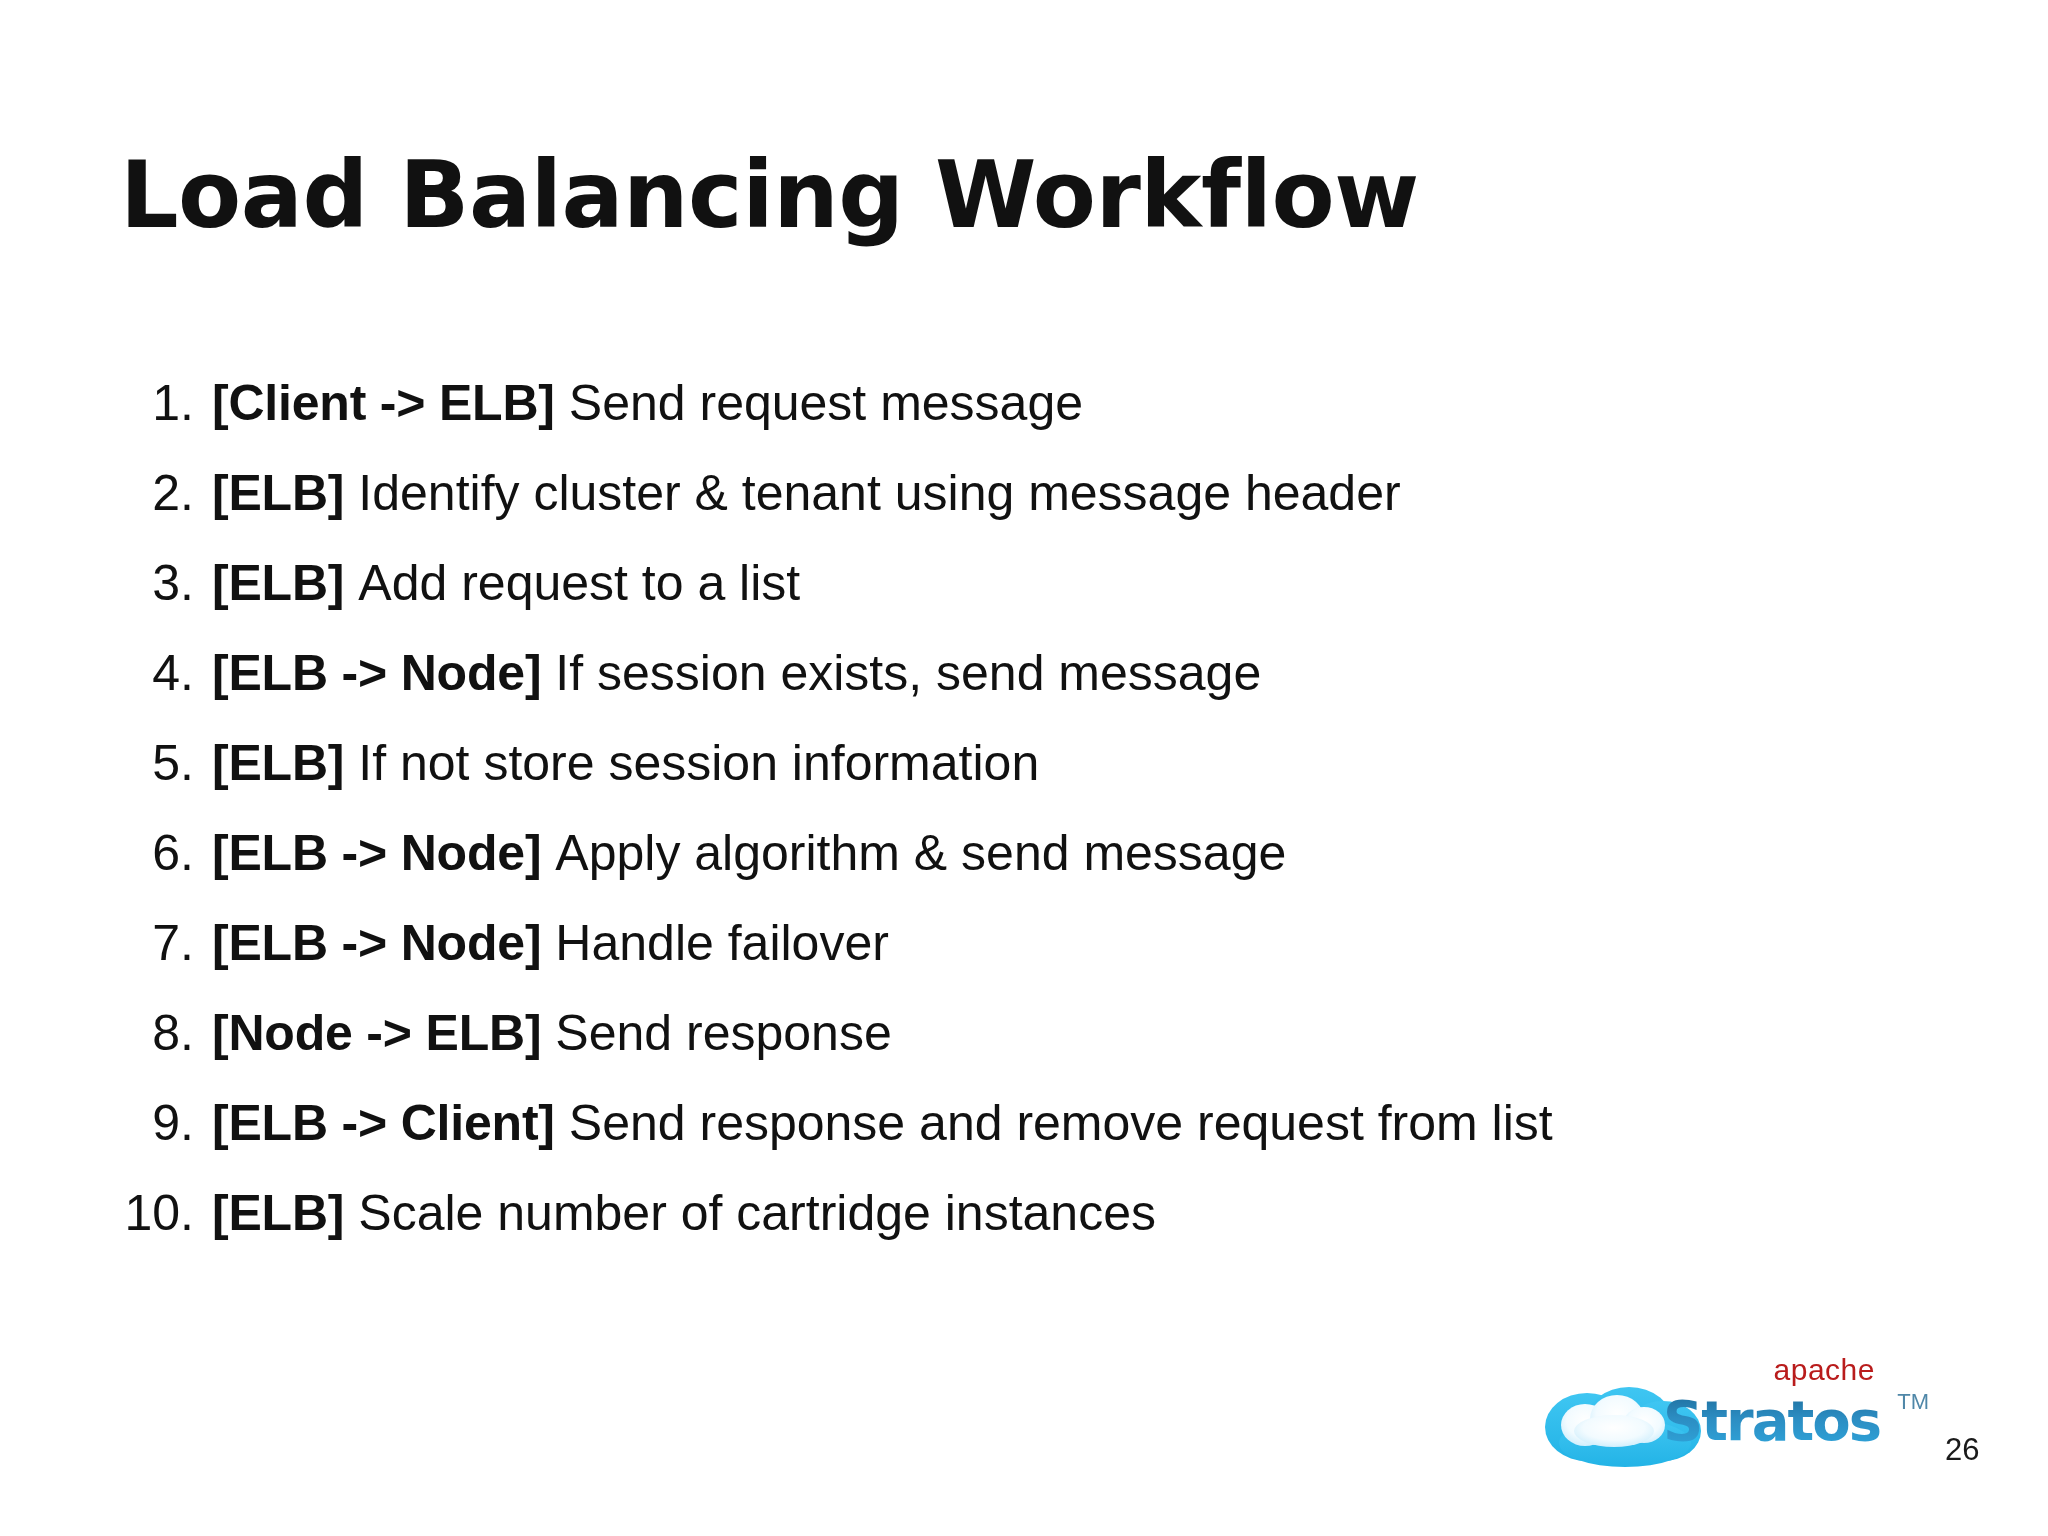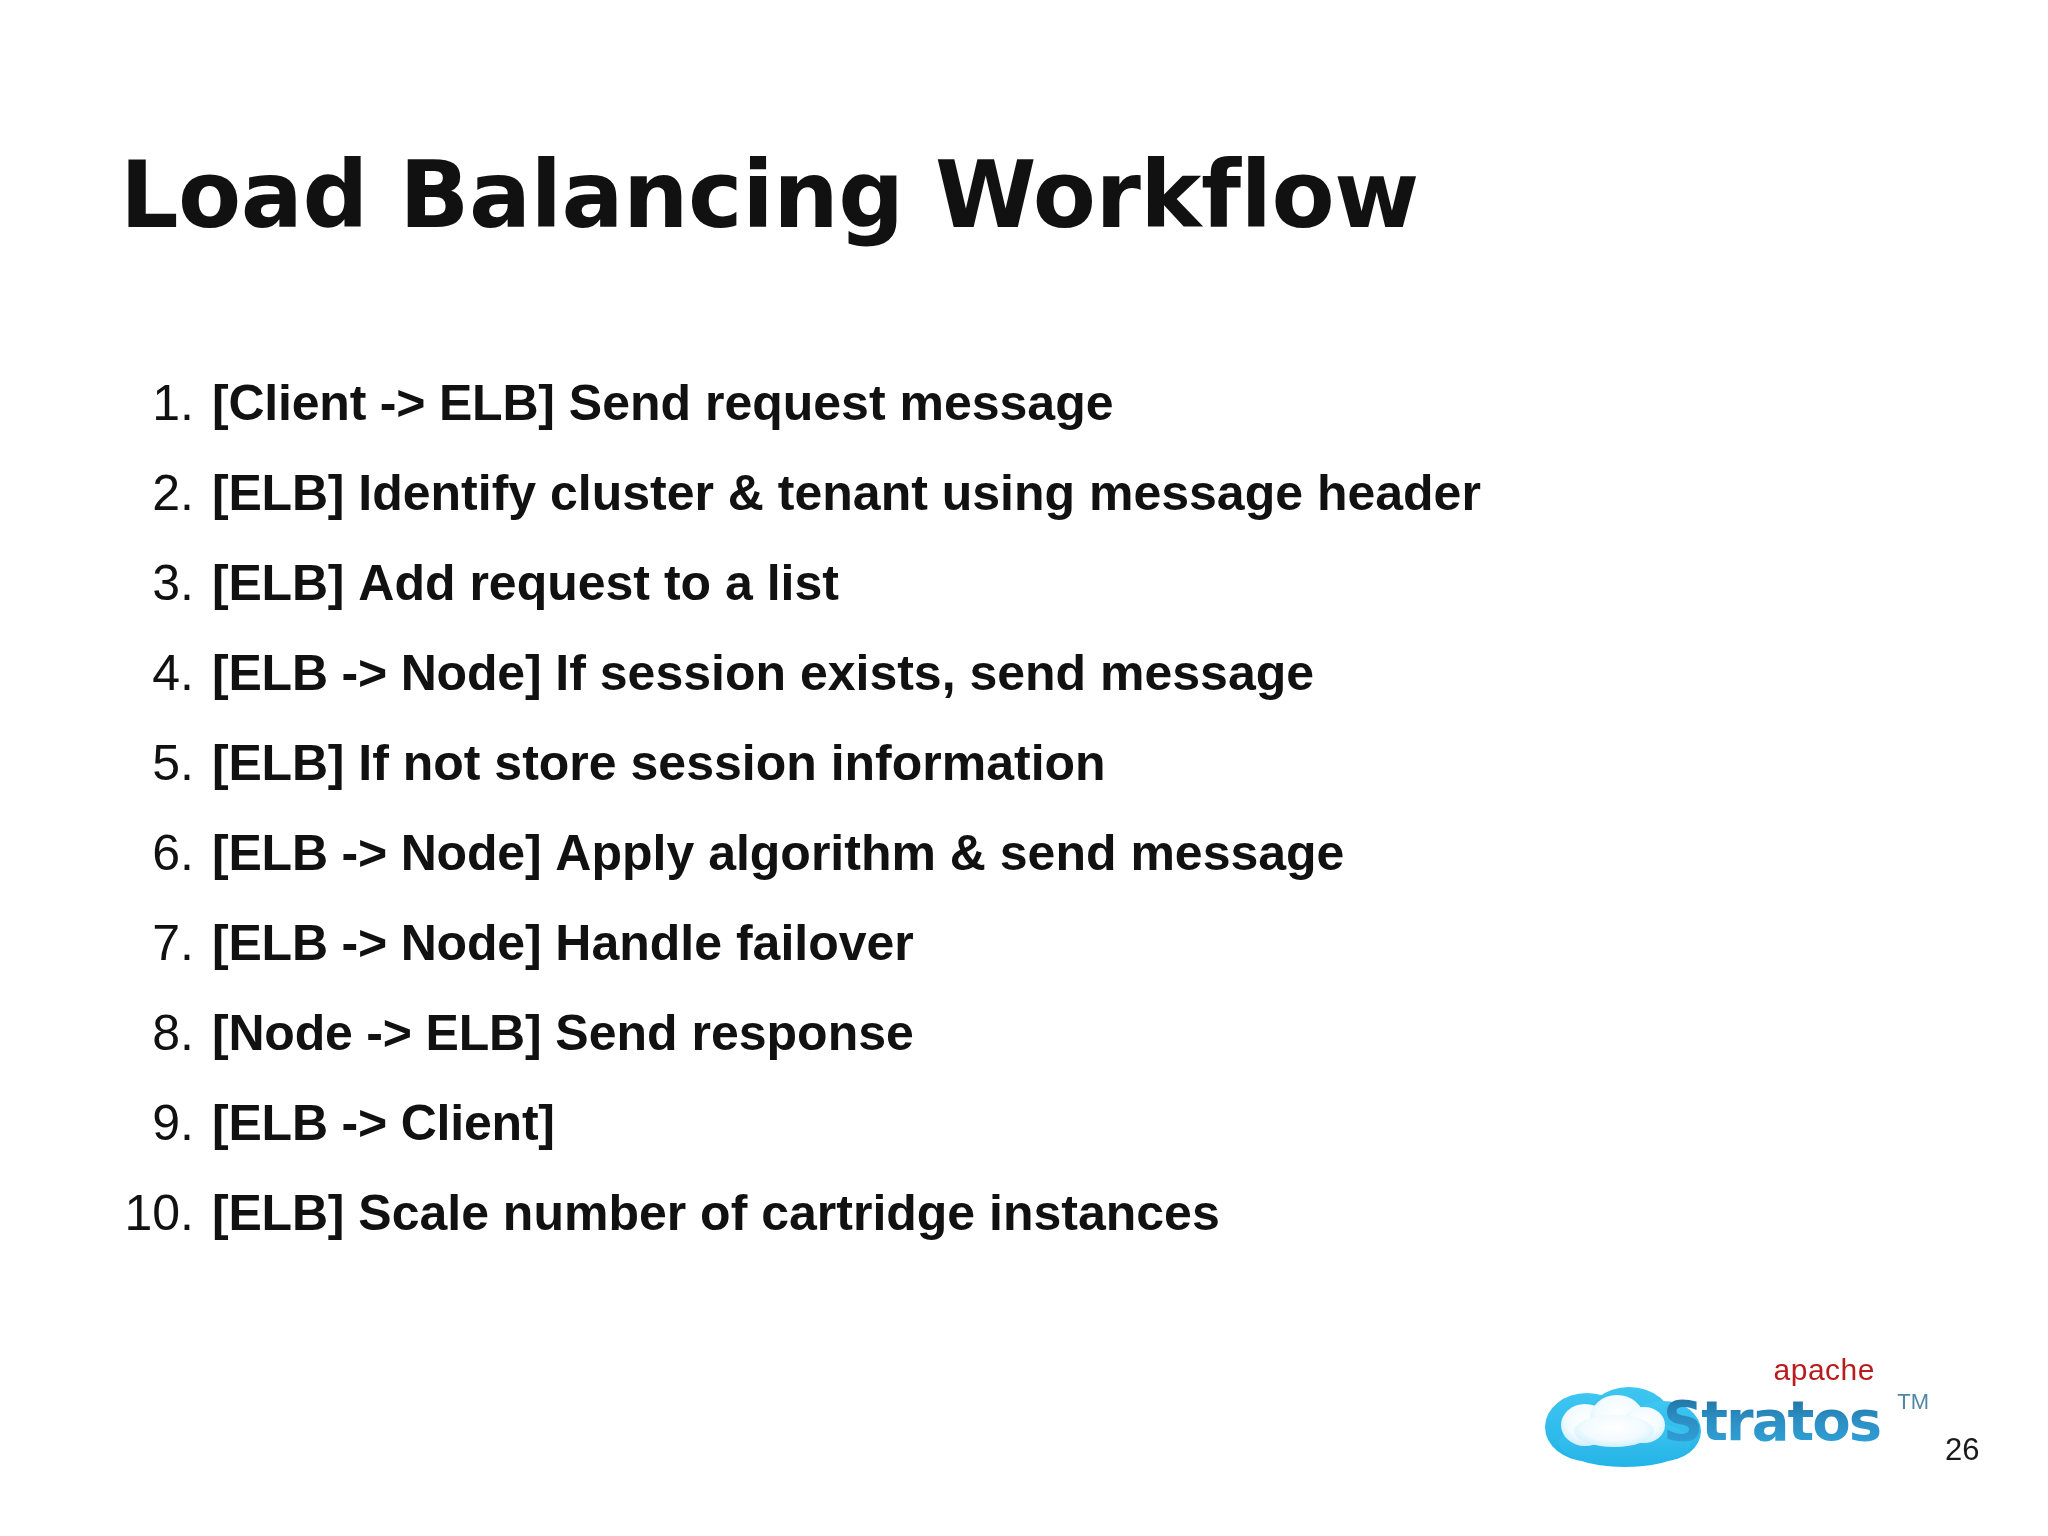--- a/index.html
+++ b/index.html
@@ -72,21 +72,21 @@
     gap: 0;
   }
 
   .item-tag {
     font-weight: bold;
     margin-right: 14px;
     letter-spacing: -0.2px;
   }
 
   .item-text {
-    font-weight: bold;
+    font-weight: normal;
   }
 
   
   .logo-block {
     position: absolute;
     left: 1545px;
     top: 1355px;
     width: 390px;
     height: 150px;
   }
@@ -215,20 +215,21 @@
       <span class="item-body">
         <span class="item-tag">[Node -&gt; ELB]</span>
         <span class="item-text">Send response</span>
       </span>
     </li>
 
     <li class="workflow-item">
       <span class="item-number">9.</span>
       <span class="item-body">
         <span class="item-tag">[ELB -&gt; Client]</span>
+        <span class="item-text">Send response and remove request from list</span>
       </span>
     </li>
 
     <li class="workflow-item">
       <span class="item-number">10.</span>
       <span class="item-body">
         <span class="item-tag">[ELB]</span>
         <span class="item-text">Scale number of cartridge instances</span>
       </span>
     </li>

